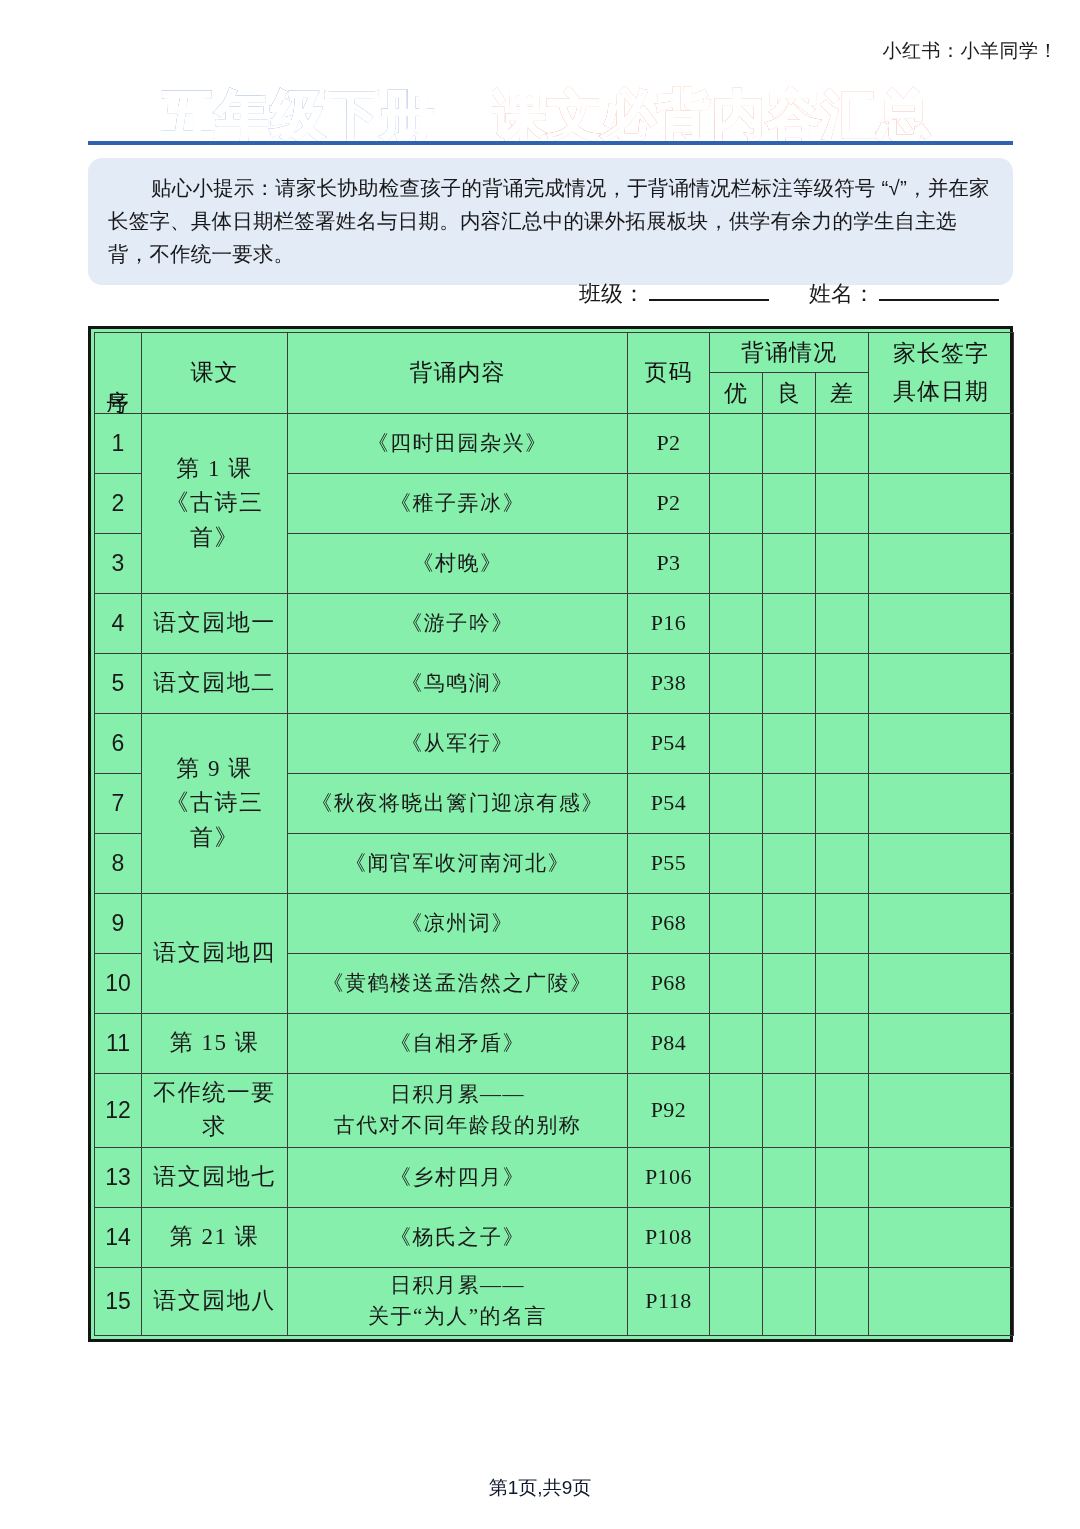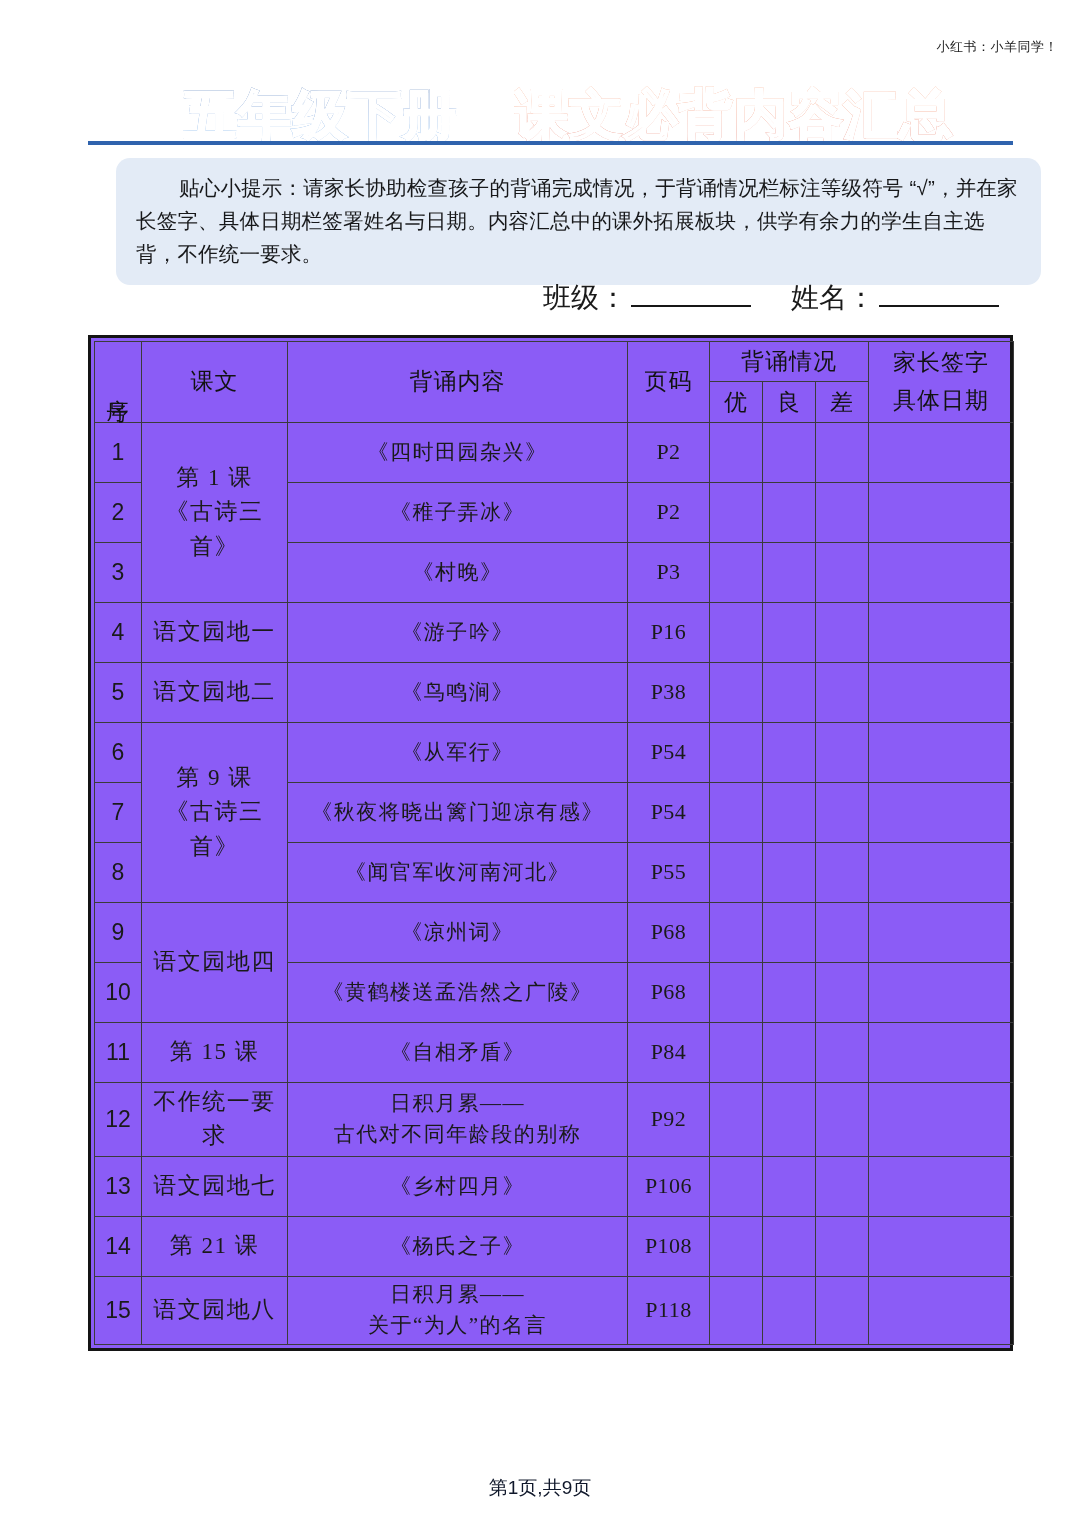--- a/index.html
+++ b/index.html
@@ -22,31 +22,31 @@
     height: 1529px;
     position: relative;
     padding: 0;
   }
 
   
   .handle {
     position: absolute;
     top: 38px;
     right: 22px;
-    font-size: 13px;
+    font-size: 19px;
     letter-spacing: 0.5px;
     color: #1c1c1c;
     font-family: "Liberation Sans", "DejaVu Sans", sans-serif;
   }
 
   
   .title-wrap {
     position: absolute;
     top: 74px;
-    left: 105px;
+    left: 83px;
     width: 925px;
     height: 70px;
     display: flex;
     align-items: flex-end;
     justify-content: flex-start;
     padding-left: 78px;
   }
   .title-part {
     font-family: "Liberation Serif", "DejaVu Serif", serif;
     font-weight: bold;
@@ -83,21 +83,20 @@
 
   
   .tipbox {
     position: absolute;
     top: 158px;
     left: 88px;
     width: 925px;
     background: #e3ebf6;
     border-radius: 14px;
     padding: 13px 20px 15px 20px;
-    margin-left: 28px;
   }
   .tipbox p {
     margin: 0;
     font-size: 20.5px;
     line-height: 33px;
     text-indent: 2.1em;
     color: #17181a;
     font-family: "Liberation Sans", "DejaVu Sans", sans-serif;
     letter-spacing: 0.2px;
   }
@@ -107,41 +106,41 @@
     position: absolute;
     top: 279px;
     left: 88px;
     width: 925px;
     height: 34px;
     display: flex;
     justify-content: flex-end;
     align-items: baseline;
     gap: 40px;
     padding-right: 14px;
-    font-size: 28px;
+    font-size: 22px;
   }
   .idfield { display: flex; align-items: baseline; }
   .idlabel { white-space: nowrap; }
   .idblank {
     display: inline-block;
     width: 120px;
     border-bottom: 2px solid #171717;
     height: 20px;
     margin-left: 4px;
   }
 
   
   .table-outer {
     position: absolute;
-    top: 335px;
+    top: 326px;
     left: 88px;
     width: 925px;
     border: 3px solid #141414;
     padding: 3px;
-    background: #8b5cf6;
+    background: #86efac;
   }
   table.sheet {
     width: 100%;
     border-collapse: collapse;
     table-layout: fixed;
     border: 1.5px solid #141414;
   }
   table.sheet td, table.sheet th {
     border: 1.5px solid #3b3b3b;
     text-align: center;

